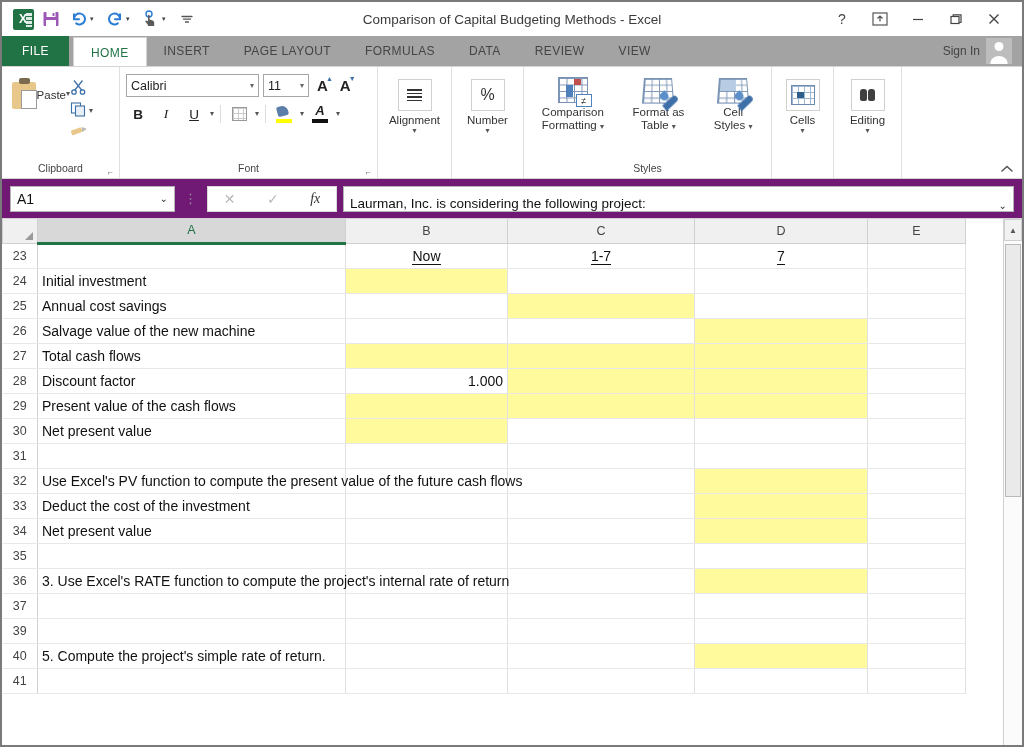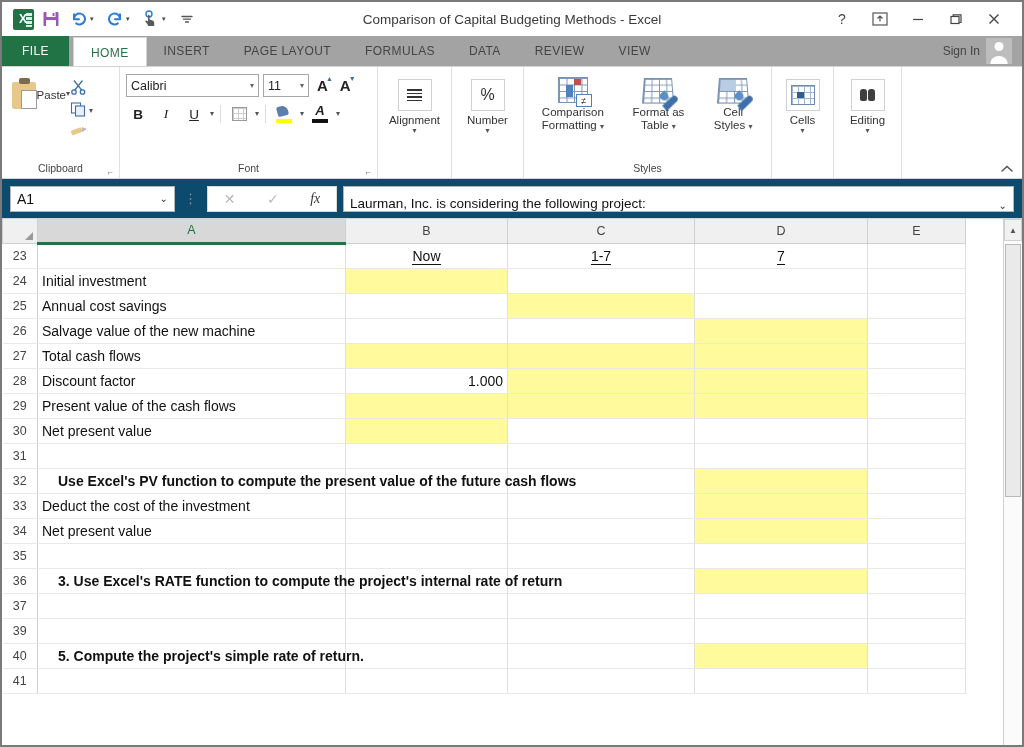--- a/index.html
+++ b/index.html
@@ -237,21 +237,21 @@
   .binoc { display:flex; gap:1px; align-items:flex-end; }
   .binoc i { display:block; width: 7px; height: 12px; background:#3f3f3f; border-radius: 3px 3px 2px 2px; }
   .ribbon-collapse {
     position: absolute; right: 8px; bottom: 2px;
     font-size: 11px; color: #555;
   }
 
   
   .fbar {
     flex: 0 0 40px; height: 40px; display: flex;
-    align-items: center; padding: 0 8px; gap: 6px; background: #0c4a6e;
+    align-items: center; padding: 0 8px; gap: 6px; background: #701a75;
     border-bottom: 1px solid #d4d4d4;
   }
   .namebox {
     width: 165px; height: 26px; border: 1px solid #b5b5b5;
     background: #fff; display: flex; align-items: center;
     justify-content: space-between; padding: 0 6px;
     font-size: 14px; color: #111;
   }
   .namebox .cv { font-size: 10px; color: #333; }
   .dots { color: #999; font-size: 13px; padding: 0 3px; letter-spacing: 1px; }
@@ -303,21 +303,21 @@
     border-bottom: 1px solid #e8e8e8;
     font-size: 14px; color: #111; vertical-align: middle;
     padding: 0 4px; white-space: nowrap; overflow: visible;
   }
   td.cell.num { text-align: right; }
   td.cell.ctr { text-align: center; }
   td.yel { background: #fffb9d; }
   td.tb { border-top: 1.5px solid #1a1a1a; }
   .uline { border-bottom: 1.5px solid #111; padding-bottom: 0px; }
   .ovf { position: relative; }
-  .ovf span { position: absolute; left: 20px; top: 50%; transform: translateY(-50%); white-space: nowrap; font-weight: bold; }
+  .ovf span { position: absolute; left: 4px; top: 50%; transform: translateY(-50%); white-space: nowrap; }
 
   
   .vscroll {
     width: 19px; flex: 0 0 19px; background: #fbfbfb;
     border-left: 1px solid #d0d0d0; position: relative;
   }
   .vs-up {
     height: 22px; border: 1px solid #cfcfcf; background: #f1f1f1;
     display: flex; align-items: center; justify-content: center;
     font-size: 8px; color: #555;

